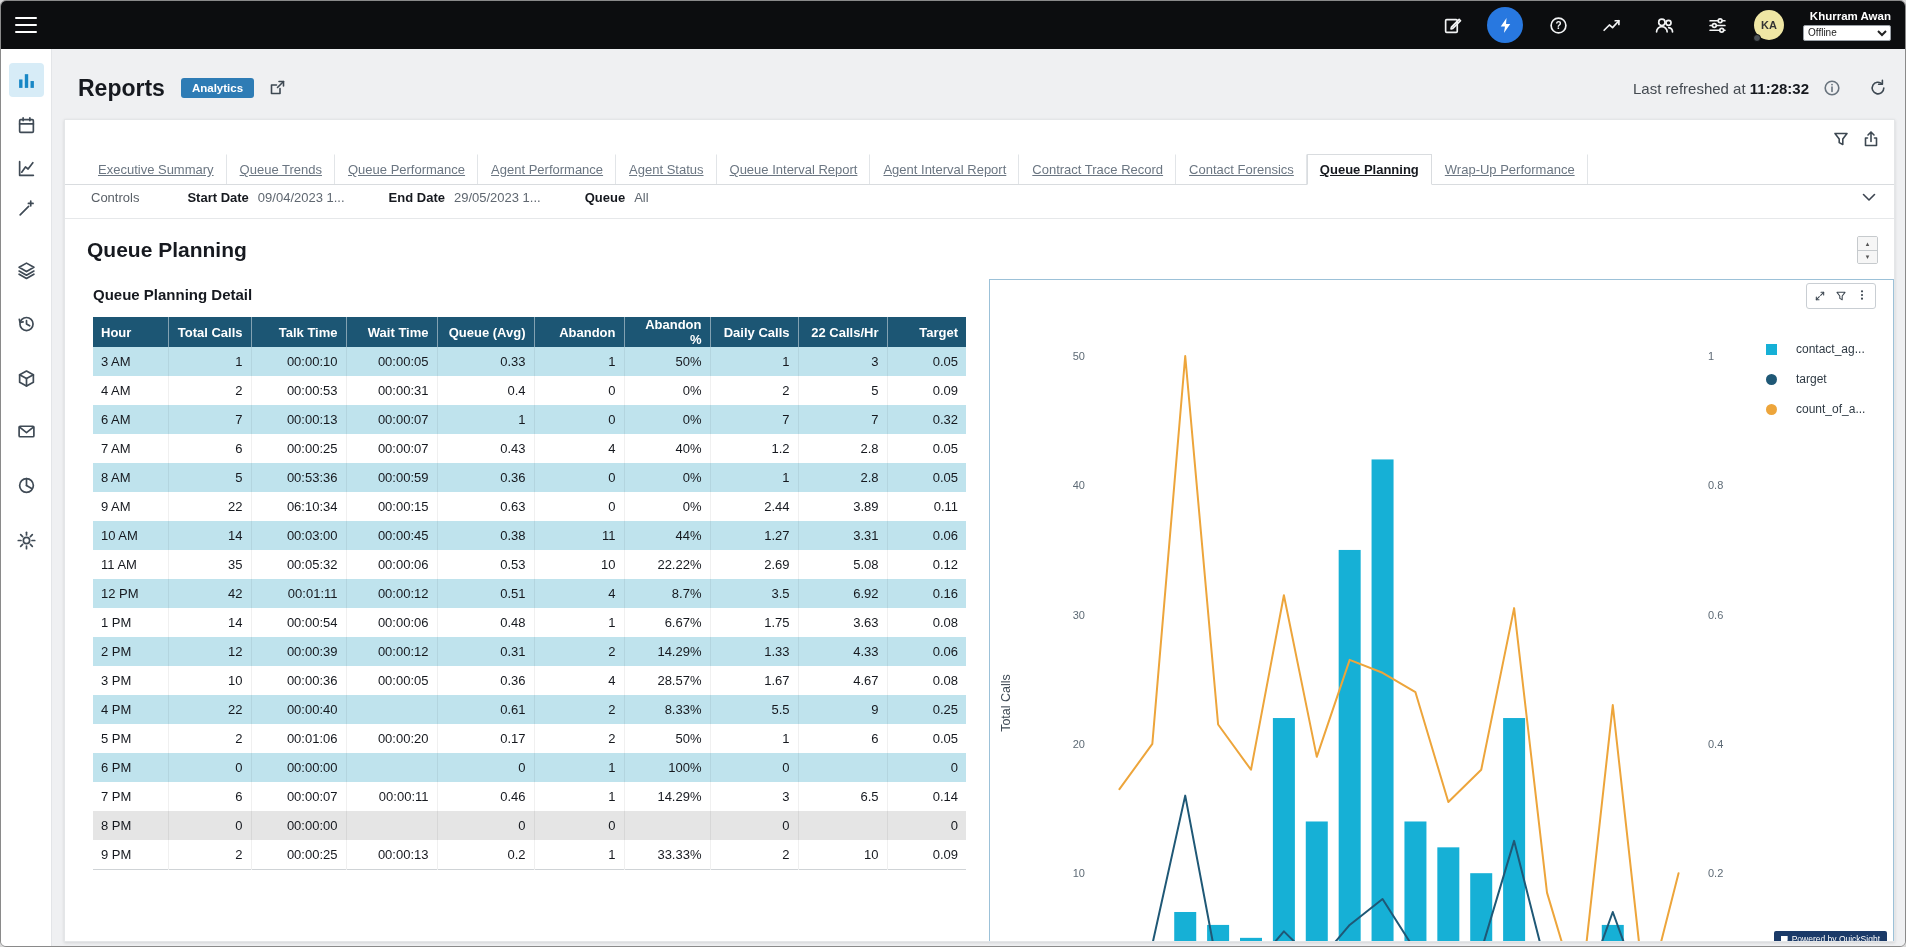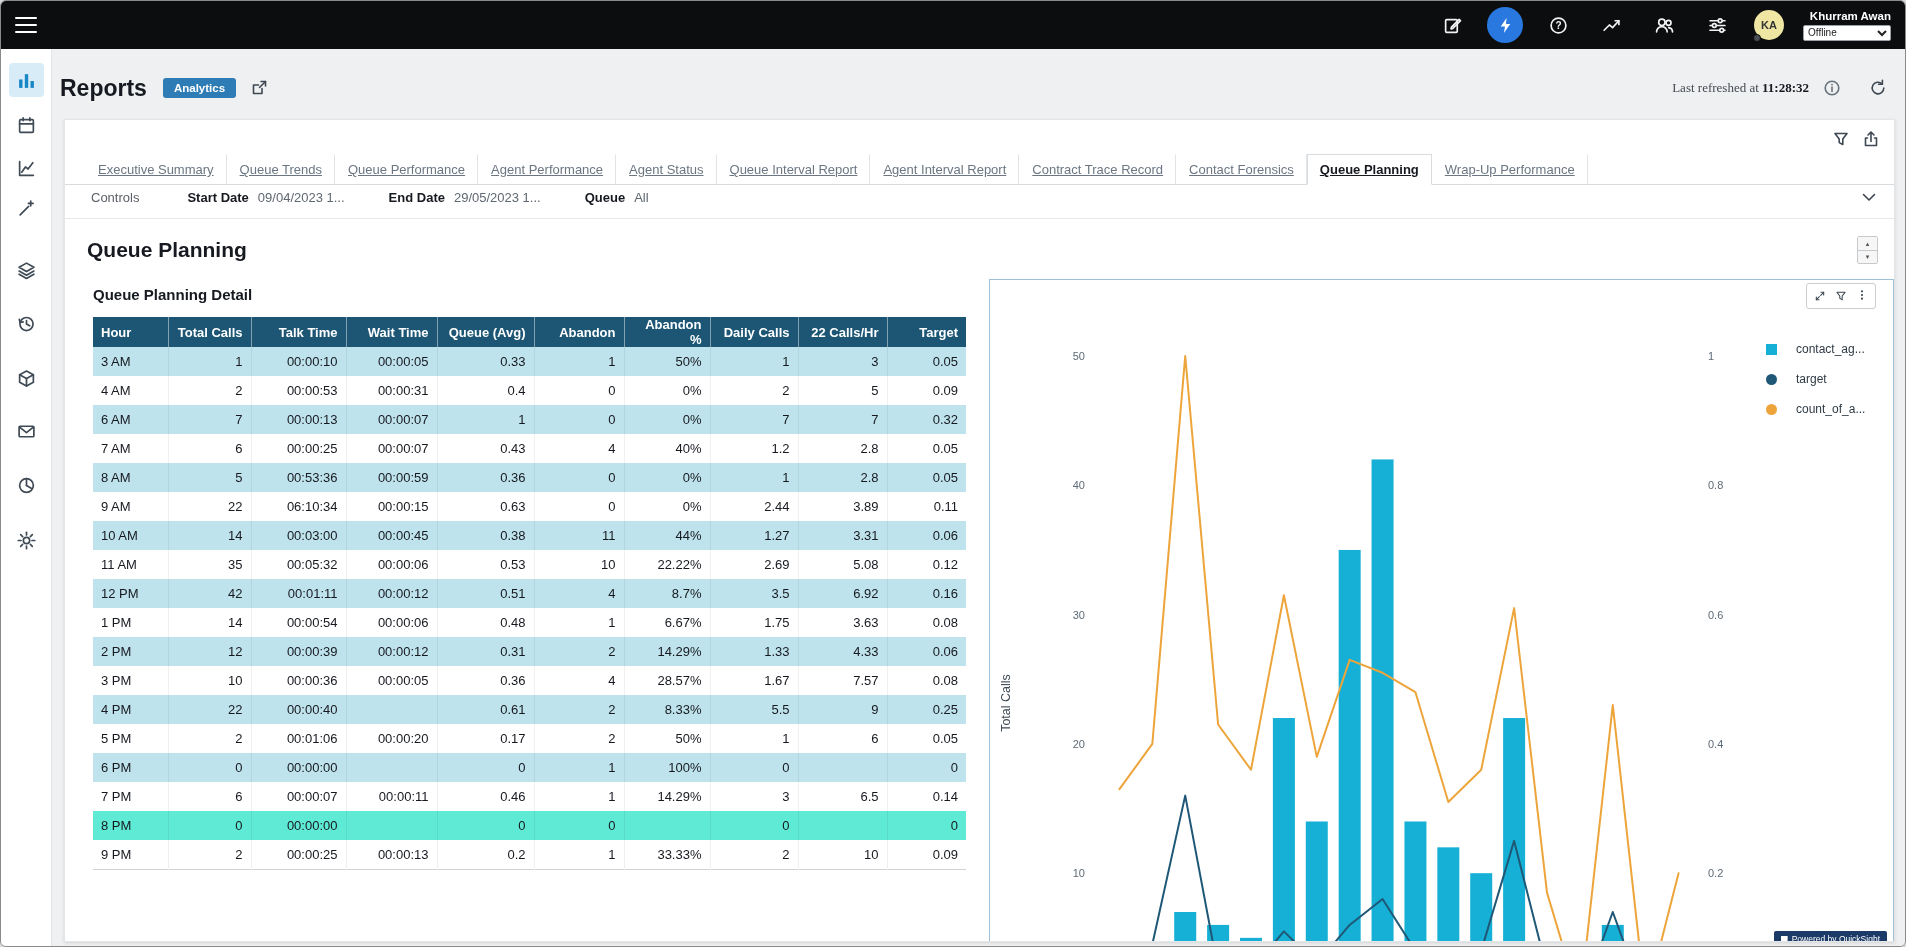--- a/index.html
+++ b/index.html
@@ -27,27 +27,27 @@
 
   
   .sidebar { position:absolute; top:48px; left:0; bottom:0; width:51px; background:#fff; border-right:1px solid #e3e5e8; z-index:10; }
   .side-item { position:absolute; left:8px; width:35px; height:34px; border-radius:4px; display:flex; align-items:center; justify-content:center;
                color:#3f4a55; cursor:pointer; }
   .side-item svg { width:19px; height:19px; }
   .side-item.active { background:#d7ecf7; color:#1887c5; }
 
   
   .main { position:absolute; top:48px; left:51px; right:0; bottom:0; background:#eff0f2; }
-  .page-header { position:absolute; top:0; left:0; right:0; height:64px; display:flex; align-items:center; padding:14px 18px 0 8px; }
+  .page-header { position:absolute; top:0; left:0; right:0; height:64px; display:flex; align-items:center; padding:14px 18px 0 26px; }
   .page-title { font-size:23px; font-weight:bold; color:#16191f; }
   .badge { margin-left:16px; padding:4px 11px; border-radius:3px; font-size:11.5px; font-weight:bold; color:#fff; cursor:pointer; }
   .hd-ic { margin-left:14px; width:18px; height:18px; color:#3d4852; cursor:pointer; }
   .hd-ic svg { width:18px; height:18px; }
   .spacer { flex:1; }
-  .refreshed { font-size:13px; color:#444a51;font-family:Liberation Serif, serif; }
+  .refreshed { font-size:15px; color:#444a51; }
   .refreshed b { color:#16191f; }
 
   
   .card { position:absolute; left:12px; top:70px; width:1831px; height:823px; background:#fff;
           box-shadow:0 1px 3px rgba(0,0,0,.12); border:1px solid #e4e6e8; overflow:hidden; }
   .card-icons { position:absolute; top:10px; right:14px; display:flex; gap:12px; color:#3d4852; }
   .card-icons .hd-ic { margin:0; }
 
   .tabs { position:absolute; top:34px; left:0; right:0; height:31px; display:flex; align-items:stretch; padding-left:20px;
           border-bottom:1px solid #d9dcdf; font-size:13px; }
@@ -496,21 +496,21 @@
               </tr>
               <tr>
                 <td>3 PM</td>
                 <td>10</td>
                 <td>00:00:36</td>
                 <td>00:00:05</td>
                 <td>0.36</td>
                 <td>4</td>
                 <td>28.57%</td>
                 <td>1.67</td>
-                <td>7.57</td>
+                <td>4.67</td>
                 <td>0.08</td>
               </tr>
               <tr style="background: rgb(191, 227, 237);">
                 <td>4 PM</td>
                 <td>22</td>
                 <td>00:00:40</td>
                 <td></td>
                 <td>0.61</td>
                 <td>2</td>
                 <td>8.33%</td>
@@ -547,21 +547,21 @@
                 <td>6</td>
                 <td>00:00:07</td>
                 <td>00:00:11</td>
                 <td>0.46</td>
                 <td>1</td>
                 <td>14.29%</td>
                 <td>3</td>
                 <td>6.5</td>
                 <td>0.14</td>
               </tr>
-              <tr style="background: #5eead4;">
+              <tr style="background: #e5e5e5;">
                 <td>8 PM</td>
                 <td>0</td>
                 <td>00:00:00</td>
                 <td></td>
                 <td>0</td>
                 <td>0</td>
                 <td></td>
                 <td>0</td>
                 <td></td>
                 <td>0</td>

